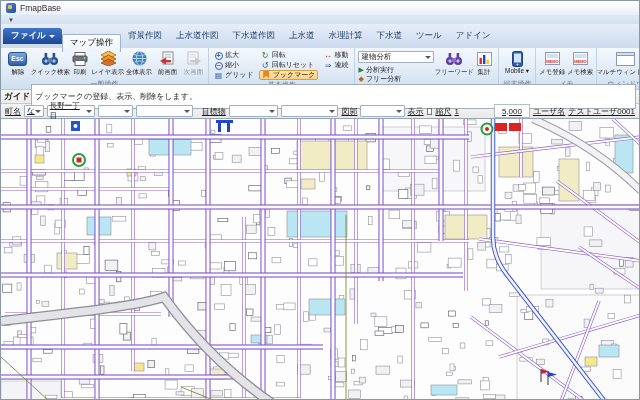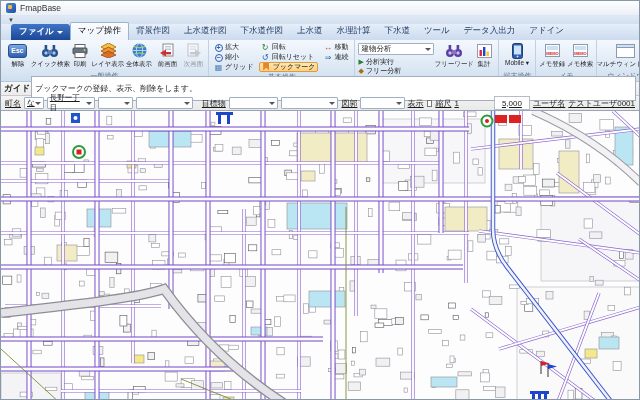--- a/index.html
+++ b/index.html
@@ -6,21 +6,21 @@
   body{width:640px;height:400px;overflow:hidden;font-family:"Liberation Sans","DejaVu Sans",sans-serif;font-size:9px;color:#1a1a1a;background:#fff;box-sizing:border-box;border:1px solid #8a97a8;}
   *{box-sizing:border-box;}
   
   .titlebar{height:15px;background:linear-gradient(#fefefe,#eaf0f8);display:flex;align-items:center;padding-left:5px;border-bottom:1px solid #e0e6ee;}
   .appicon{width:10px;height:10px;border-radius:2px;background:linear-gradient(135deg,#4a8ae0,#1d4fa0);margin-right:4px;position:relative;}
   .appicon:after{content:"";position:absolute;left:2px;top:2px;width:4px;height:4px;background:#f7b63c;border-radius:1px;}
   .apptitle{font-size:8.5px;color:#333;}
   
   .qat{height:8px;background:linear-gradient(#dfe9f5,#d3e0f0);display:flex;align-items:center;padding-left:7px;font-size:6px;color:#445;}
   
-  .tabbar{height:16px;background:linear-gradient(#e6eef9,#ccdbEF);background:linear-gradient(#e6eef9,#ccdbef);display:flex;align-items:flex-end;padding-left:10px;}
+  .tabbar{height:24px;background:linear-gradient(#e6eef9,#ccdbEF);background:linear-gradient(#e6eef9,#ccdbef);display:flex;align-items:center;padding-left:2px;}
   .filebtn{background:linear-gradient(#3f74c8,#1c4896);color:#fff;font-weight:bold;font-size:8.5px;padding:2px 7px 2px 8px;border-radius:3px 3px 0 0;display:flex;align-items:center;gap:3px;}
   .filebtn .car{width:0;height:0;border-left:3px solid transparent;border-right:3px solid transparent;border-top:3px solid #fff;}
   .tab{padding:2px 7px 3px 7px;font-size:8.5px;color:#17335e;white-space:nowrap;}
   .tab.active{background:linear-gradient(#fbfdff,#eef4fb);border:1px solid #9db4cf;border-bottom:none;border-radius:2px 2px 0 0;color:#000;margin-top:13px;}
   
   .ribbon{height:42px;background:linear-gradient(#f4f8fd,#dbe7f4 70%,#cfdff0);border-bottom:1px solid #b7c7da;display:flex;align-items:stretch;}
   .rgroup{display:flex;flex-direction:column;border-right:1px solid #c2d1e2;padding:1px 2px 0 2px;}
   .rbody{flex:1;display:flex;align-items:flex-start;}
   .rlabel{height:10px;text-align:center;font-size:7px;color:#5d7089;white-space:nowrap;line-height:10px;}
   .bigbtn{display:flex;flex-direction:column;align-items:center;width:29px;padding-top:1px;cursor:default;}
@@ -70,21 +70,20 @@
       <span class="car"></span>
   </div>
   <div class="tab active">マップ操作</div>
   <div class="tab">背景作図</div>
   <div class="tab">上水道作図</div>
   <div class="tab">下水道作図</div>
   <div class="tab">上水道</div>
   <div class="tab">水理計算</div>
   <div class="tab">下水道</div>
   <div class="tab">ツール</div>
-  <div class="tab">データ入出力</div>
   <div class="tab">アドイン</div>
 </div>
 
 <div class="ribbon">
 
   <div class="rgroup">
     <div class="rbody">
       <div class="bigbtn">
         <span class="ic">
             <span class="esc">Esc</span>

